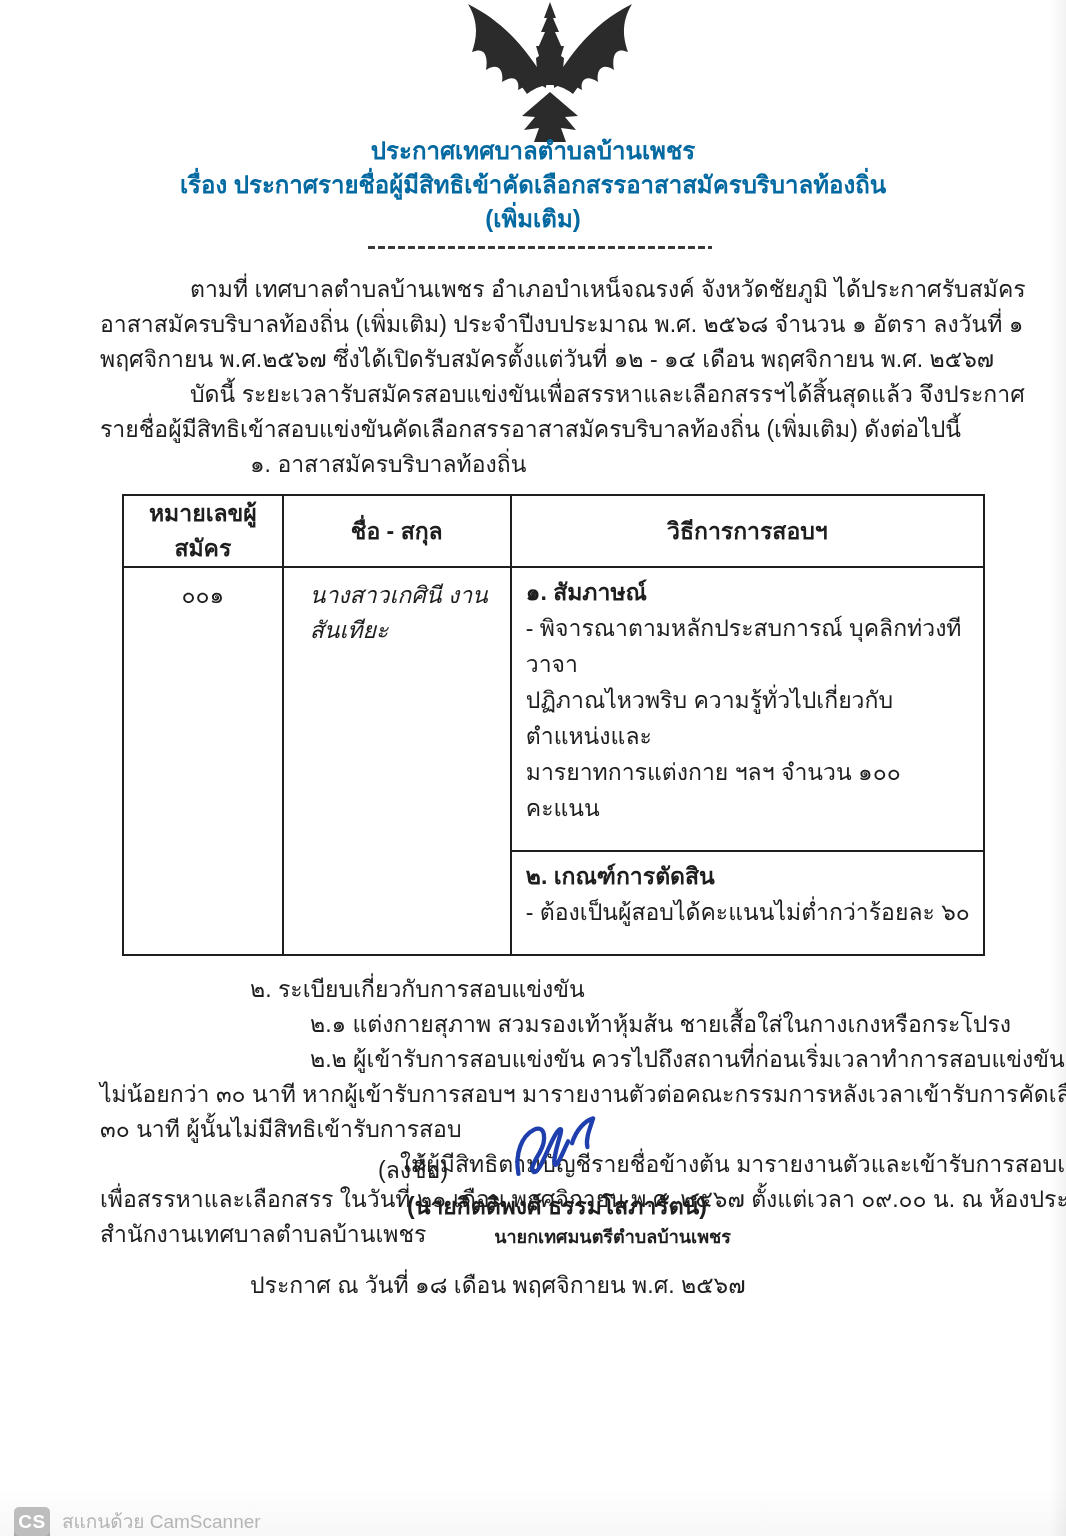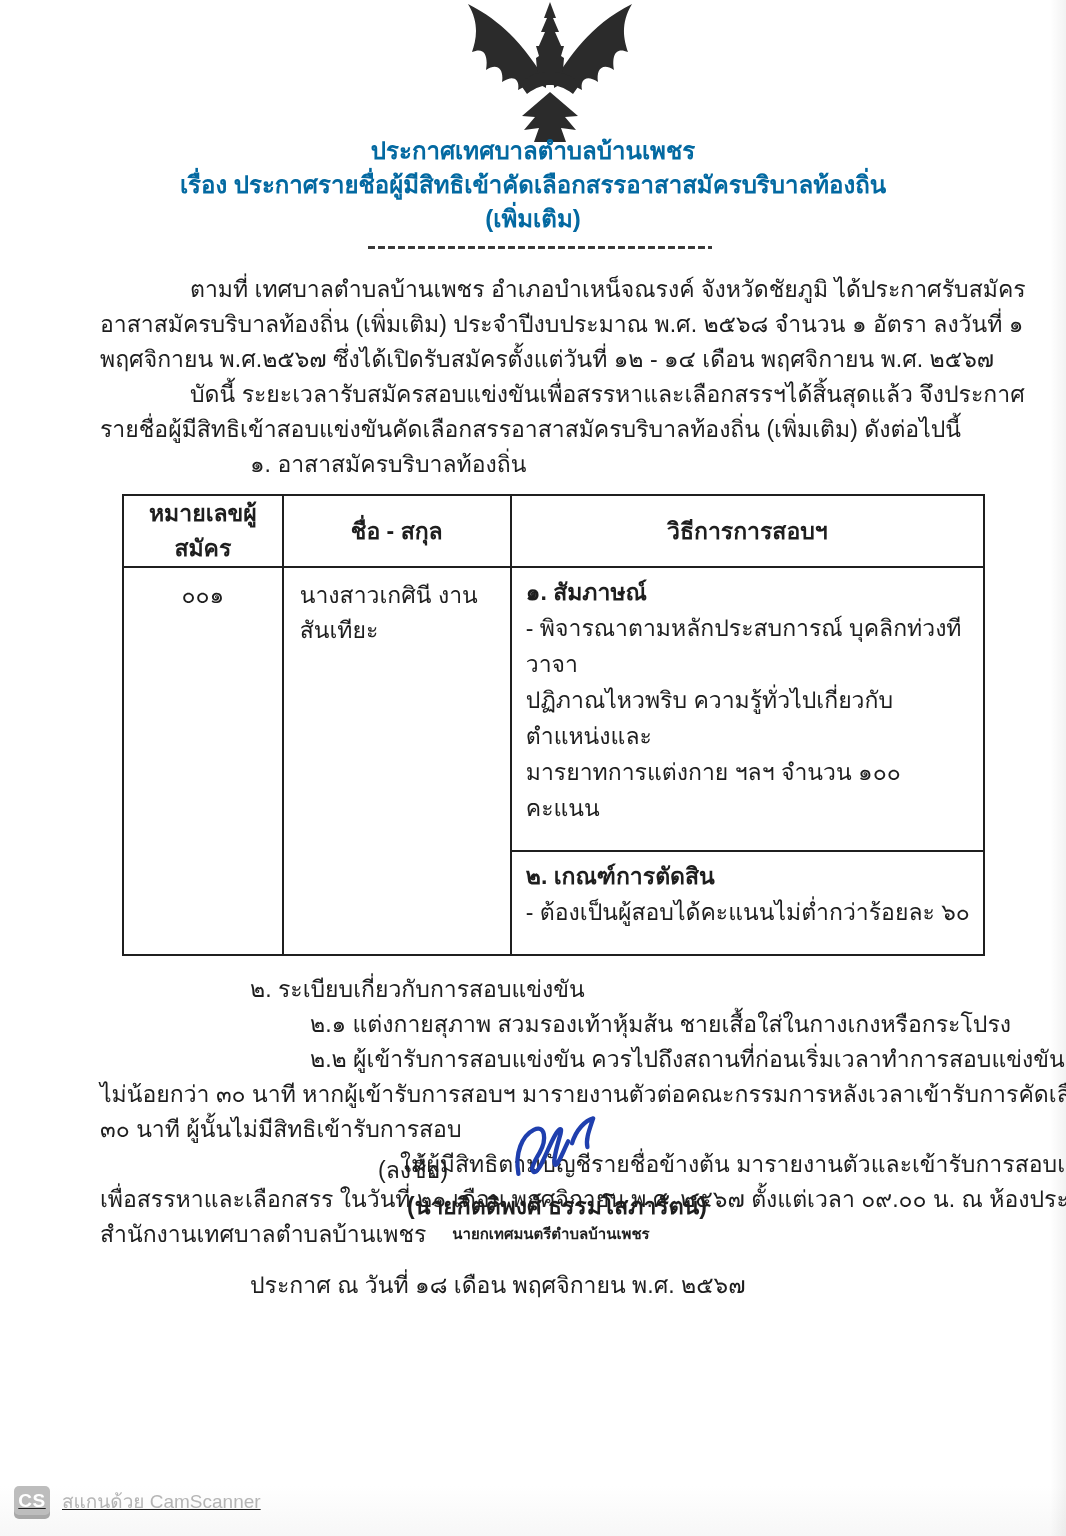--- a/index.html
+++ b/index.html
@@ -45,37 +45,37 @@
     vertical-align:top;
   }
   table.applicants th{
     font-weight:bold;text-align:center;
     height:38px;vertical-align:middle;padding:0 4px;
   }
   .col-num{width:159px;}
   .col-name{width:227px;}
   .col-method{width:471px;}
   td.cell-num{text-align:center;padding-top:10px;border-radius:16px;}
-  td.cell-name{padding:10px 6px 0 16px;}
+  td.cell-name{padding:10px 6px 0 26px;font-style:italic;}
   td.cell-method{padding:6px 10px 24px 14px;line-height:36px;}
   td.cell-method .m-title{font-weight:bold;}
   .method1{height:146px;}
   .method2{height:72px;border-radius:18px;}
 
   .announce{margin-top:16px;}
 
   .sig-ink{position:absolute;left:505px;top:1108px;width:115px;height:82px;}
   .sig-label{position:absolute;left:378px;top:1152px;font-size:23px;}
   .sig-name{position:absolute;left:377px;top:1188px;width:360px;text-align:center;font-size:23px;font-weight:bold;}
-  .sig-pos{position:absolute;left:371px;top:1222px;width:360px;text-align:center;font-size:15px;font-weight:bold;}
+  .sig-pos{position:absolute;left:371px;top:1222px;width:360px;text-align:right;font-size:18px;font-weight:bold;}
 
   .footer{
     position:absolute;left:0;top:1486px;width:1066px;height:50px;
     background:linear-gradient(to bottom,#ffffff,#f7f7f7);
-    display:flex;align-items:flex-start;text-decoration:underline;
+    display:flex;align-items:flex-end;
   }
   .cs-badge{
     width:36px;height:29px;margin-left:14px;
     background:#bdbdbd;border-radius:5px;
     box-shadow:0 4px 0 #a8a8a8;
     color:#ffffff;font-weight:bold;font-size:19px;
     display:flex;align-items:center;justify-content:center;
     letter-spacing:0.5px;
   }
   .cs-text{margin-left:12px;font-size:19px;color:#b5b5b5;}

